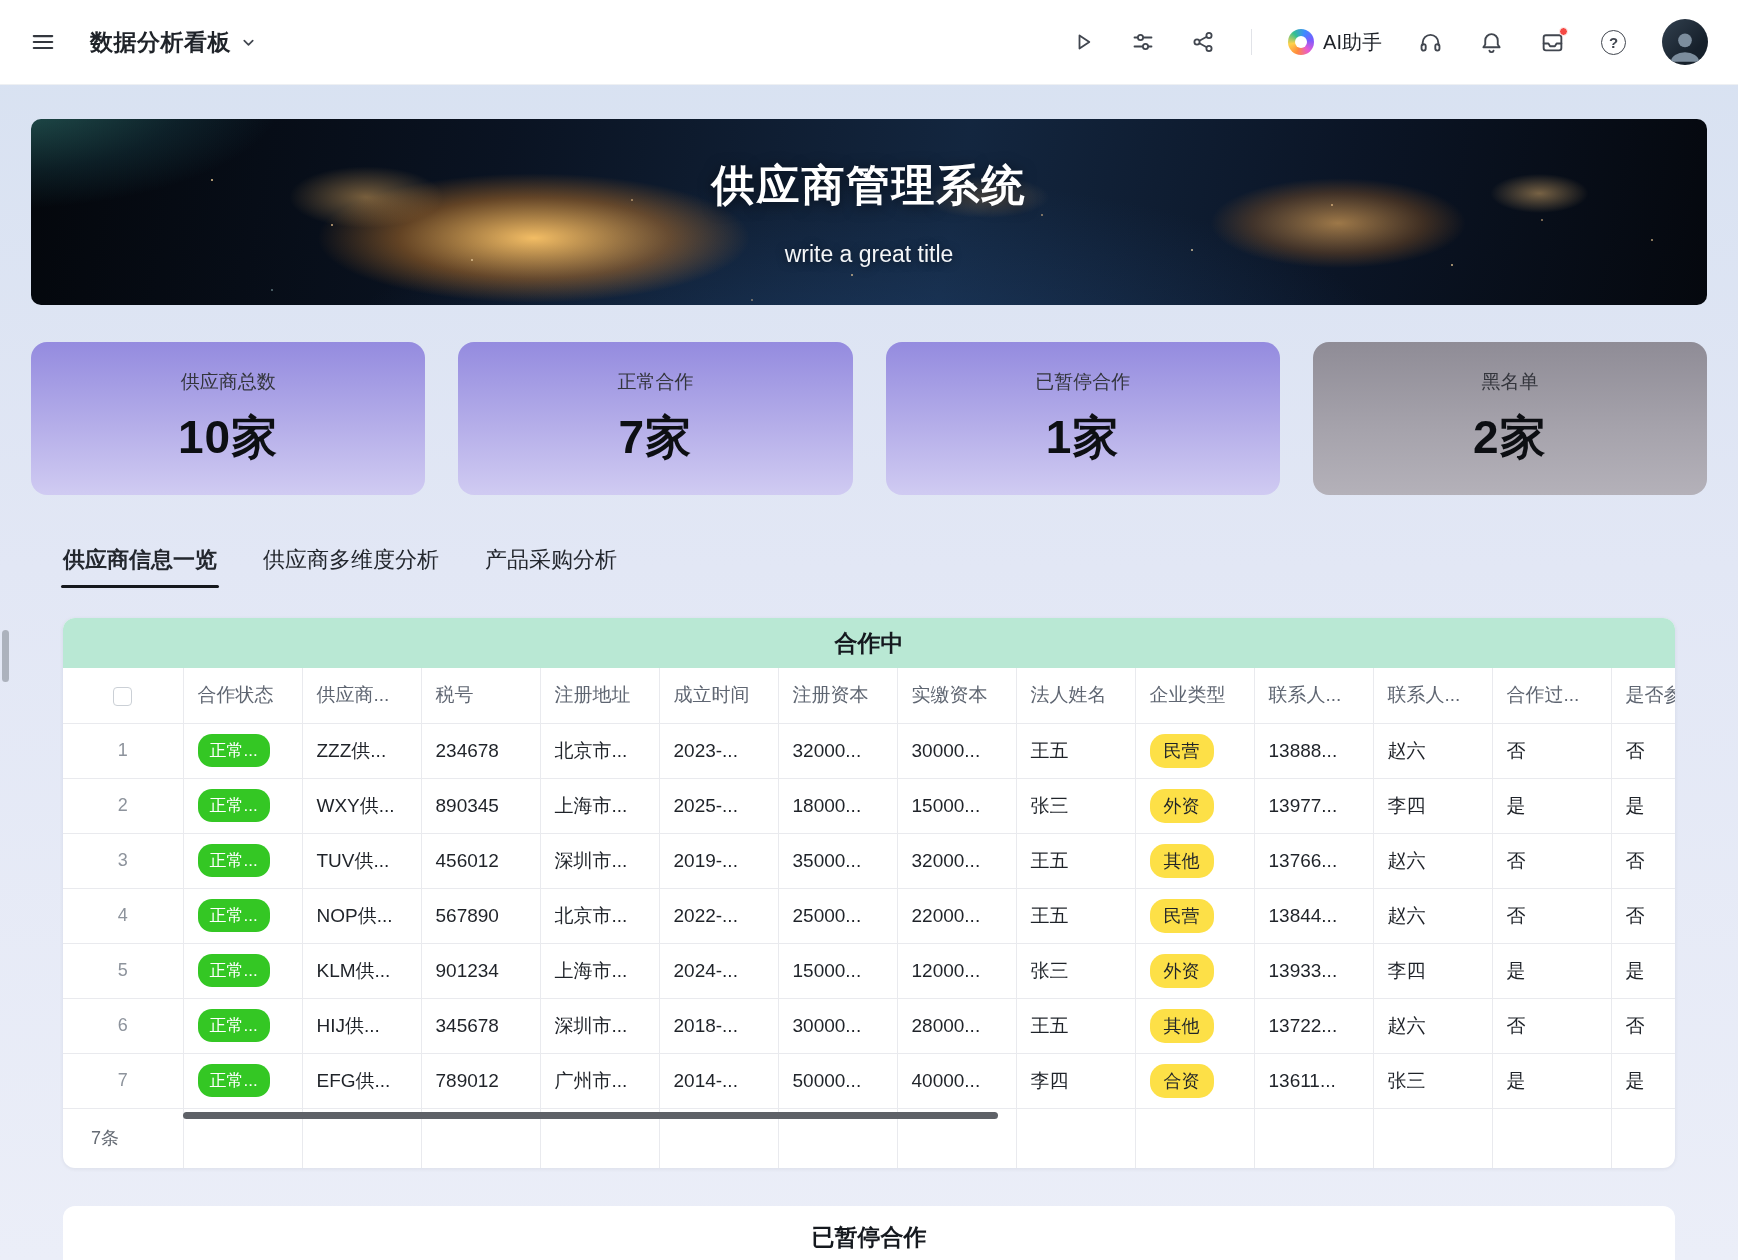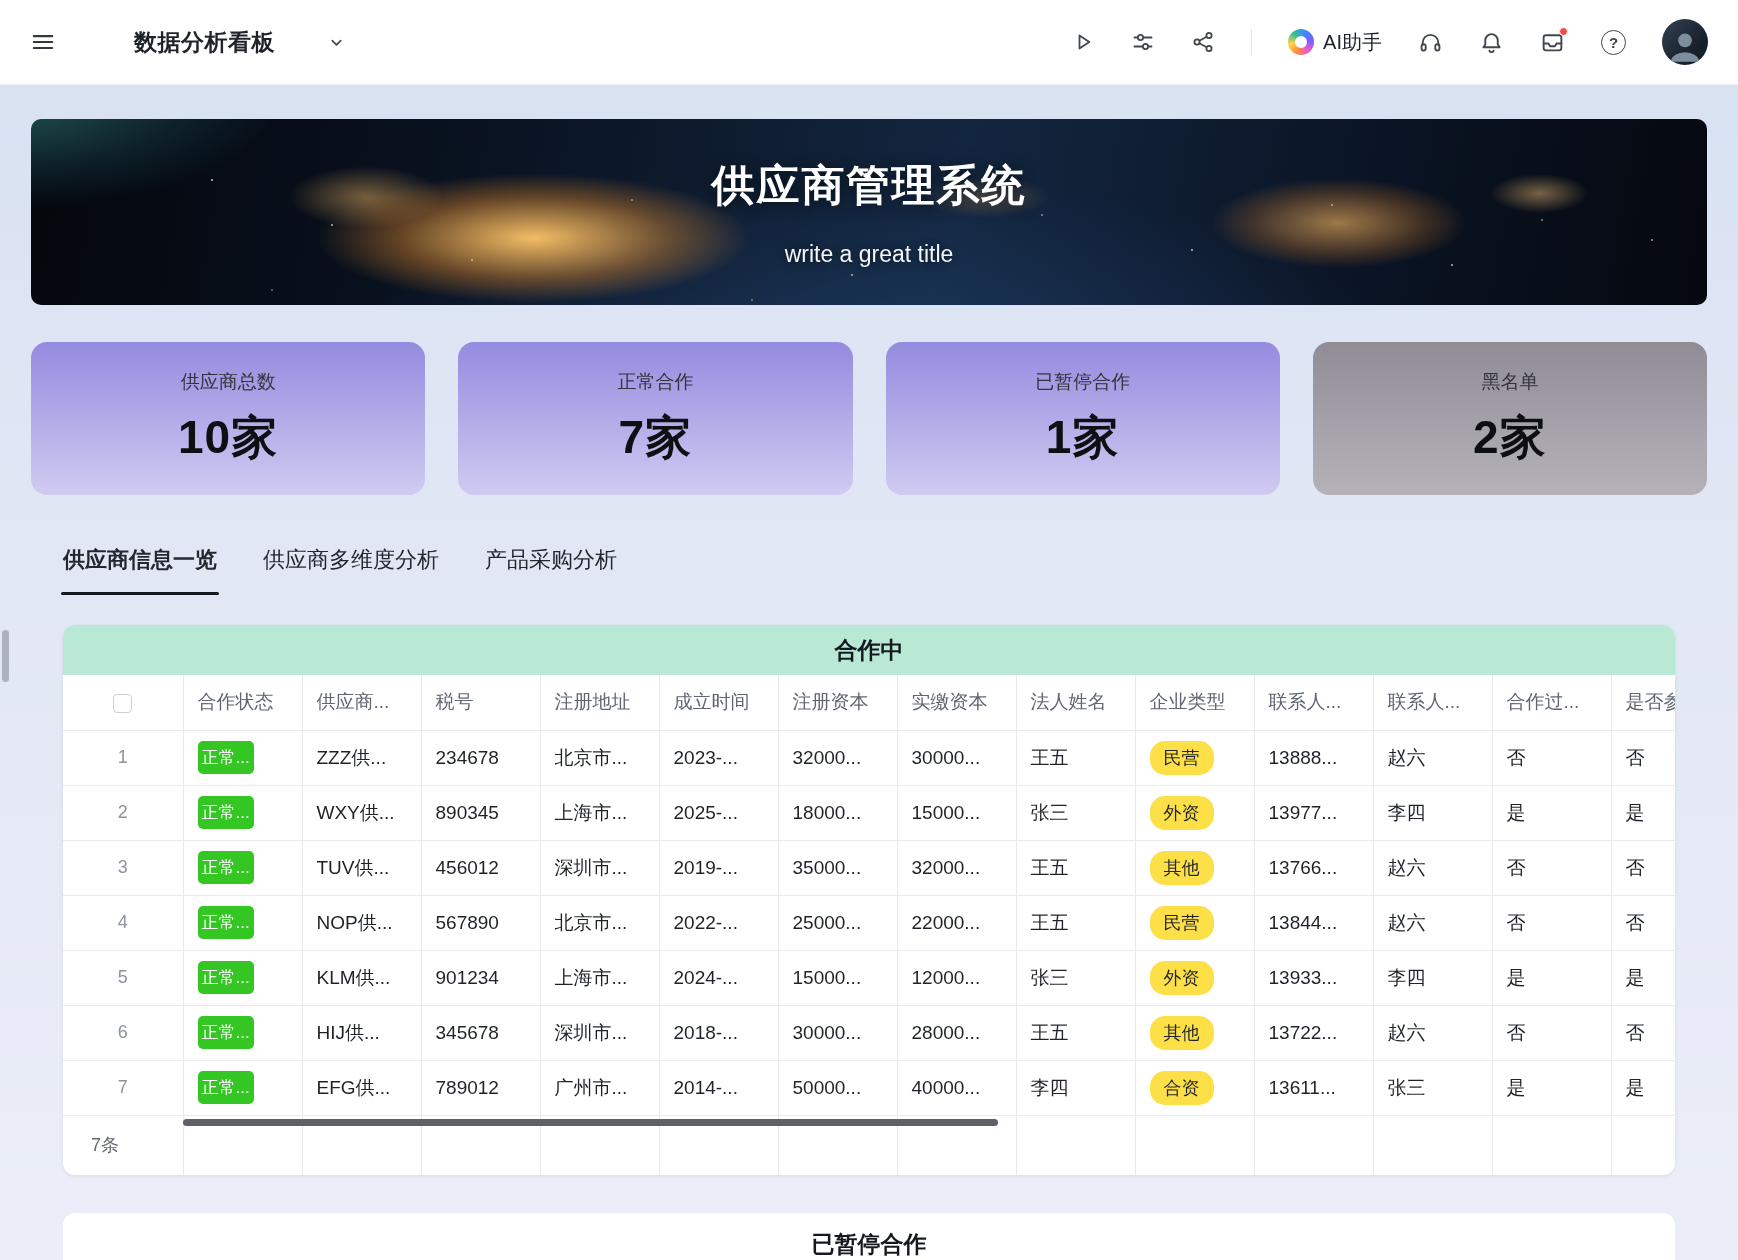--- a/index.html
+++ b/index.html
@@ -6,21 +6,21 @@
   html, body { width: 1738px; height: 1260px; overflow: hidden; }
   body {
     font-family: "Liberation Sans", sans-serif;
     background: linear-gradient(180deg, #d7e1f1 0%, #e2e7f5 45%, #ebeef8 100%);
     color: #1f2329;
   }
 
   
   .topbar {
     height: 85px; background: #ffffff; display: flex; align-items: center;
-    padding: 0 30px; border-bottom: 1px solid #eef0f3; gap: 44px;
+    padding: 0 30px; border-bottom: 1px solid #eef0f3;
   }
   .icon-btn { display: inline-flex; align-items: center; justify-content: center; cursor: pointer; }
   .icon-btn svg { display: block; }
   .tb-title { font-size: 23px; font-weight: 700; margin-left: 34px; letter-spacing: .5px; }
   .tb-chevron { margin-left: 10px; }
   .tb-right { margin-left: auto; display: flex; align-items: center; gap: 36px; }
   .tb-divider { width: 1px; height: 26px; background: #e1e3e8; }
   .ai-group { display: flex; align-items: center; gap: 9px; cursor: pointer; }
   .ai-orb {
     width: 26px; height: 26px; border-radius: 50%; position: relative;
@@ -86,21 +86,21 @@
     flex: 1; height: 153px; border-radius: 16px; cursor: pointer;
     background: linear-gradient(180deg, #948bdf 0%, #b5aee9 55%, #d0cbf2 100%);
     display: flex; flex-direction: column; align-items: center; justify-content: center; gap: 12px;
   }
   .stat-card.gray { background: linear-gradient(180deg, #8f8c96 0%, #a5a2ab 55%, #b4b1b9 100%); }
   .stat-label { font-size: 19px; color: #33353c; font-weight: 500; }
   .stat-value { font-size: 46px; font-weight: 800; color: #0d0f13; letter-spacing: 1px; }
 
   
   .tabs { display: flex; gap: 46px; margin: 50px 0 0 63px; }
-  .tab { position: relative; padding-bottom: 20px; cursor: pointer; }
+  .tab { position: relative; padding-bottom: 13px; cursor: pointer; }
   .tab-label { font-size: 22px; color: #23272e; }
   .tab.active .tab-label { font-weight: 700; }
   .tab.active::after {
     content: ""; position: absolute; left: -2px; right: -2px; bottom: 0; height: 3.5px;
     background: #15181d; border-radius: 2px;
   }
 
   
   .table-card {
     position: relative; margin: 30px 63px 0; background: #fff; border-radius: 12px;
@@ -119,21 +119,21 @@
   th { font-size: 19px; font-weight: 400; color: #5f6672; text-align: left; width: 119px; }
   th.row-head { width: 120px; text-align: center; }
   td { font-size: 19px; color: #1f2329; cursor: default; }
   td.num { text-align: center; color: #8d939c; font-size: 18px; }
   .checkbox {
     display: inline-block; width: 19px; height: 19px; border: 1.5px solid #cbd0d6;
     border-radius: 4px; background: #fff; cursor: pointer; vertical-align: middle;
   }
   .badge-green {
     display: inline-block; background: #34c724; color: #fff; font-size: 17px; font-weight: 500;
-    padding: 5px 4px; border-radius: 5px;
+    padding: 5px 12px; border-radius: 14px;
   }
   .badge-gray {
     display: inline-block; background: #fde047; color: #1f2329; font-size: 18px;
     padding: 5px 14px; border-radius: 15px;
   }
   tbody.footer td { border-bottom: none; height: 60px; }
   td.count-cell { font-size: 18px; color: #646a73; text-align: left; padding-left: 28px; }
   .h-scrollbar {
     position: absolute; left: 120px; top: 494px; width: 815px; height: 7px;
     background: #5e6167; border-radius: 4px; cursor: grab;

